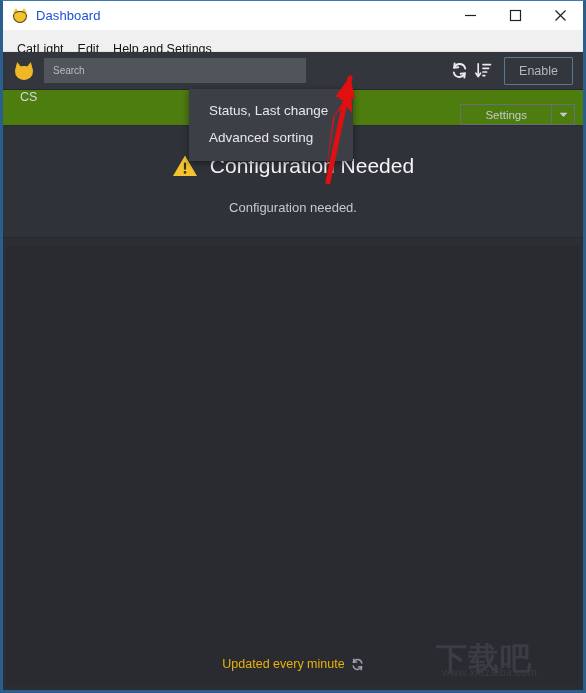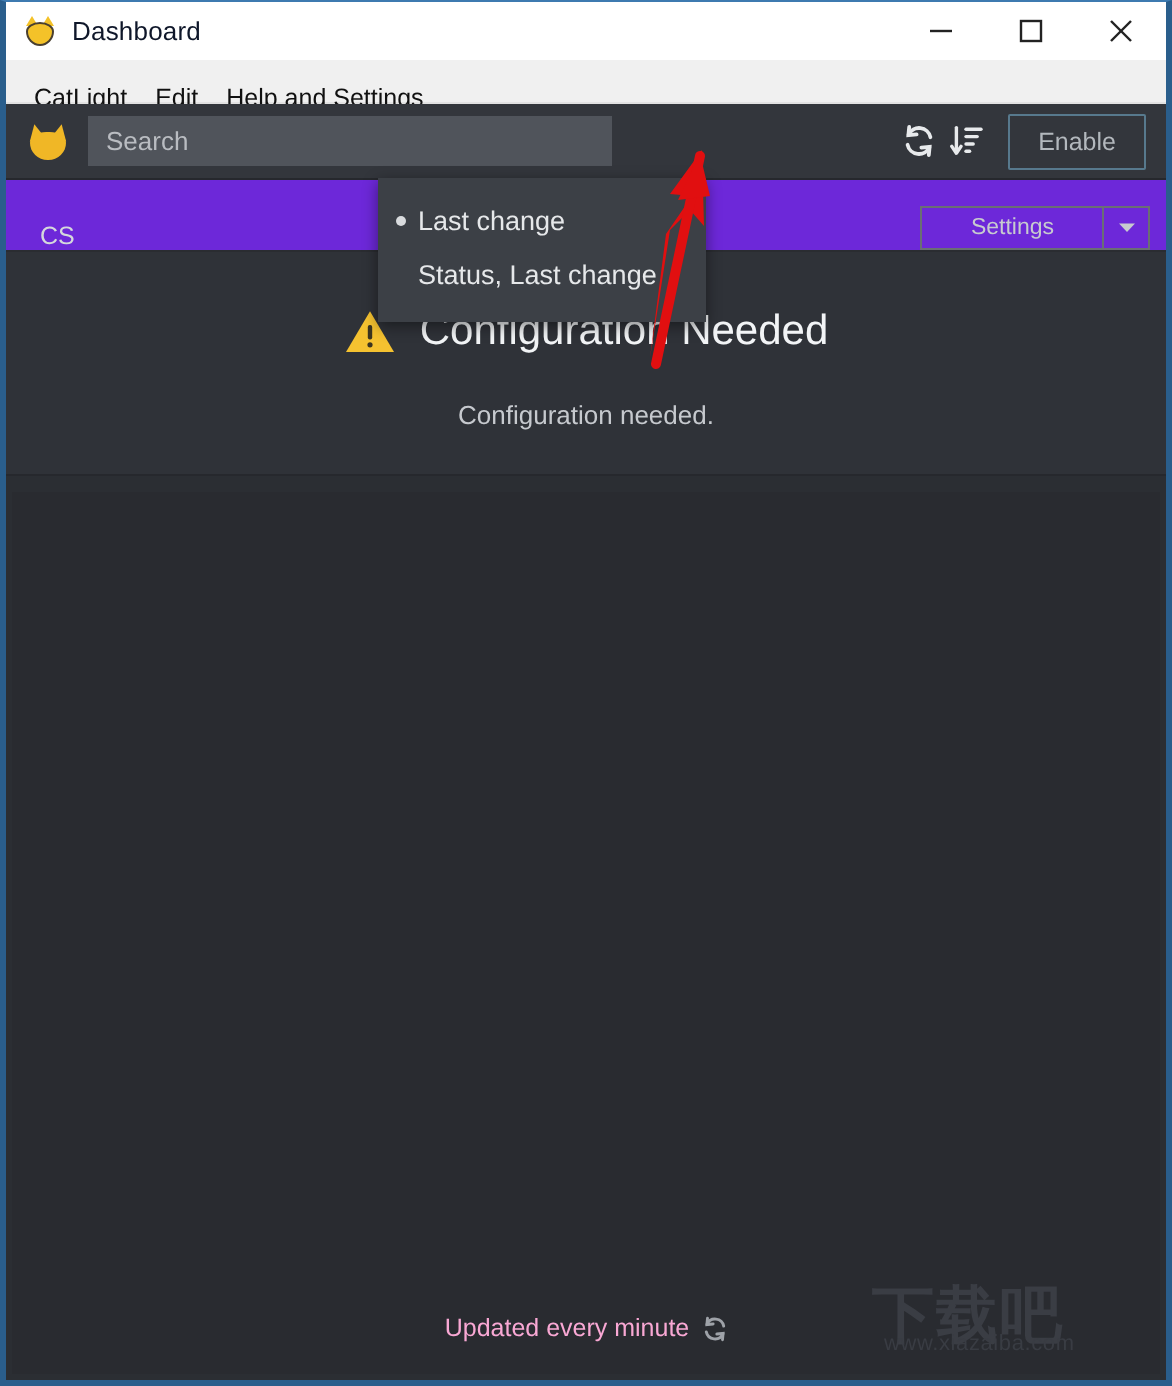--- a/index.html
+++ b/index.html
@@ -51,21 +51,21 @@
     width: 0; height: 0;
     border-left: 3px solid transparent;
     border-right: 3px solid transparent;
     border-bottom: 5px solid #f4c229;
     top: 0px;
   }
   .title-cat .ear-l { left: 1px; }
   .title-cat .ear-r { right: 1px; }
   .title-text {
     font-size: 13px;
-    color: #0f172a;
+    color: #1d4ed8;
     letter-spacing: 0.1px;
   }
   .win-controls {
     position: absolute;
     right: 0; top: 0;
     height: 29px;
     display: flex;
   }
   .win-btn {
     width: 45px; height: 29px;
@@ -125,21 +125,21 @@
   }
   .cat-logo .ear-l { left: 3px; transform: rotate(-12deg); }
   .cat-logo .ear-r { right: 3px; transform: rotate(12deg); }
 
   .search-box {
     flex: 1 1 auto;
     height: 25px;
     background: #50545b;
     border: none;
     color: #cfd2d6;
-    font-size: 13px;
+    font-size: 10px;
     font-family: "Liberation Sans", sans-serif;
     padding: 0 9px;
     outline: none;
     max-width: 262px;
   }
   .search-box::placeholder { color: #b9bcc1; }
 
   .toolbar-spacer { flex: 1 1 auto; }
 
   .icon-btn {
@@ -171,25 +171,26 @@
     font-family: "Liberation Sans", sans-serif;
     padding: 0 14px;
     margin-left: 9px;
     white-space: nowrap;
     border-radius: 1px;
   }
 
   
   .project-row {
     height: 36px;
-    background: #6d28d9;
-    display: flex;
-    align-items: flex-end;
+    background: #4d7c0f;
+    display: flex;
+    align-items: flex-start;
     padding: 0 8px 0 17px;
     border-bottom: 1px solid #2a2c31;
+    flex-direction: column;
   }
   .project-name {
     font-size: 12.5px;
     color: #d5d8dc;
   }
   .settings-group {
     margin-left: auto;
     display: flex;
     height: 22px;
   }
@@ -253,21 +254,21 @@
 
   .footer {
     position: absolute;
     left: 0; right: 0;
     bottom: 16px;
     display: flex;
     align-items: center;
     justify-content: center;
     gap: 6px;
     font-size: 12.5px;
-    color: #f9a8d4;
+    color: #eab308;
   }
   .footer svg { display: block; }
 
   .watermark {
     position: absolute;
     right: 4px;
     bottom: 0px;
     width: 142px;
     height: 46px;
     overflow: hidden;
@@ -440,25 +441,24 @@
     </div>
 
     <div class="watermark">
       <div class="wm-glyphs">下载吧</div>
       <div class="wm-url">www.xiazaiba.com</div>
     </div>
   </div>
 
   <div class="sort-menu">
     <div class="sort-item">
-      <span class="bullet"></span>
-      <span>Last change</span>
+      <span>Status, Last change</span>
     </div>
     <div class="sort-item">
-      <span>Status, Last change</span>
+      <span>Advanced sorting</span>
     </div>
   </div>
 
   <svg class="annotation" viewBox="0 0 586 693">
     <polygon points="348,74 332,96 343,97 330,116 322,178 332,114 342,104 349,112" fill="#e10f10"></polygon>
     <path d="M347,77 L325,181" stroke="#e10f10" stroke-width="5" stroke-linecap="round" fill="none"></path>
     <path d="M347,76 L336,99 L352,97 Z" fill="#e10f10"></path>
   </svg>
 
 </div>

